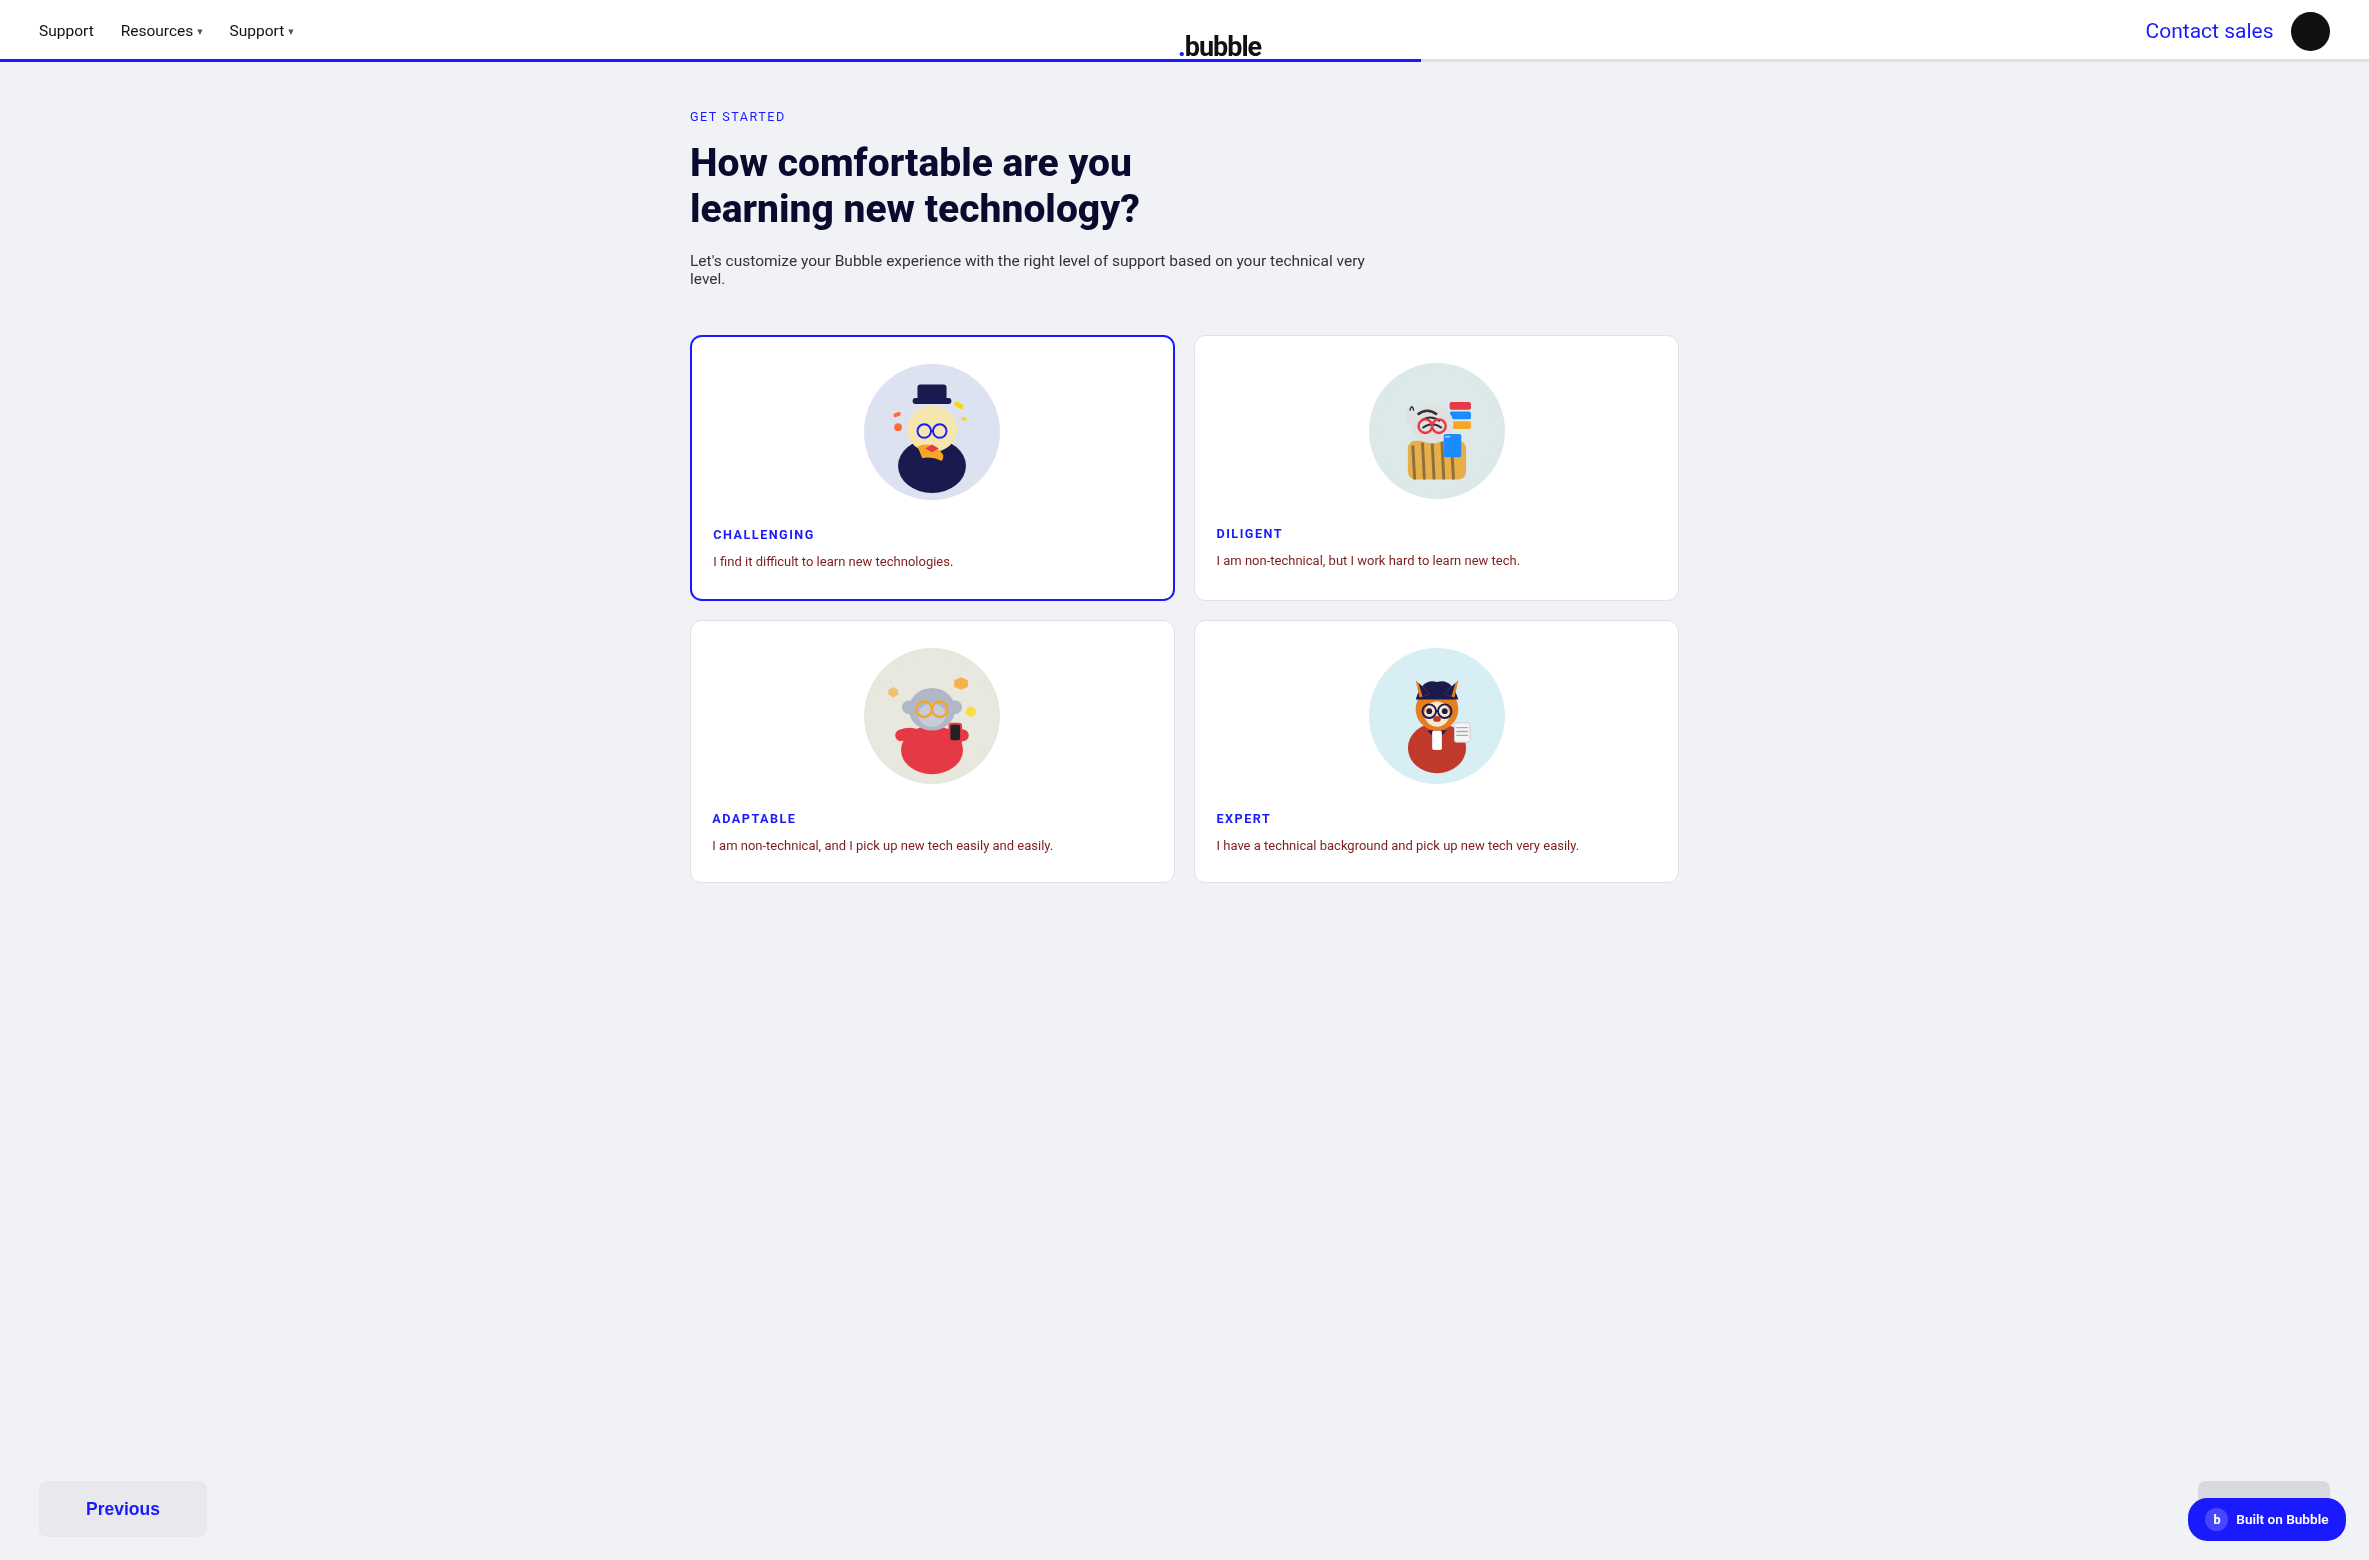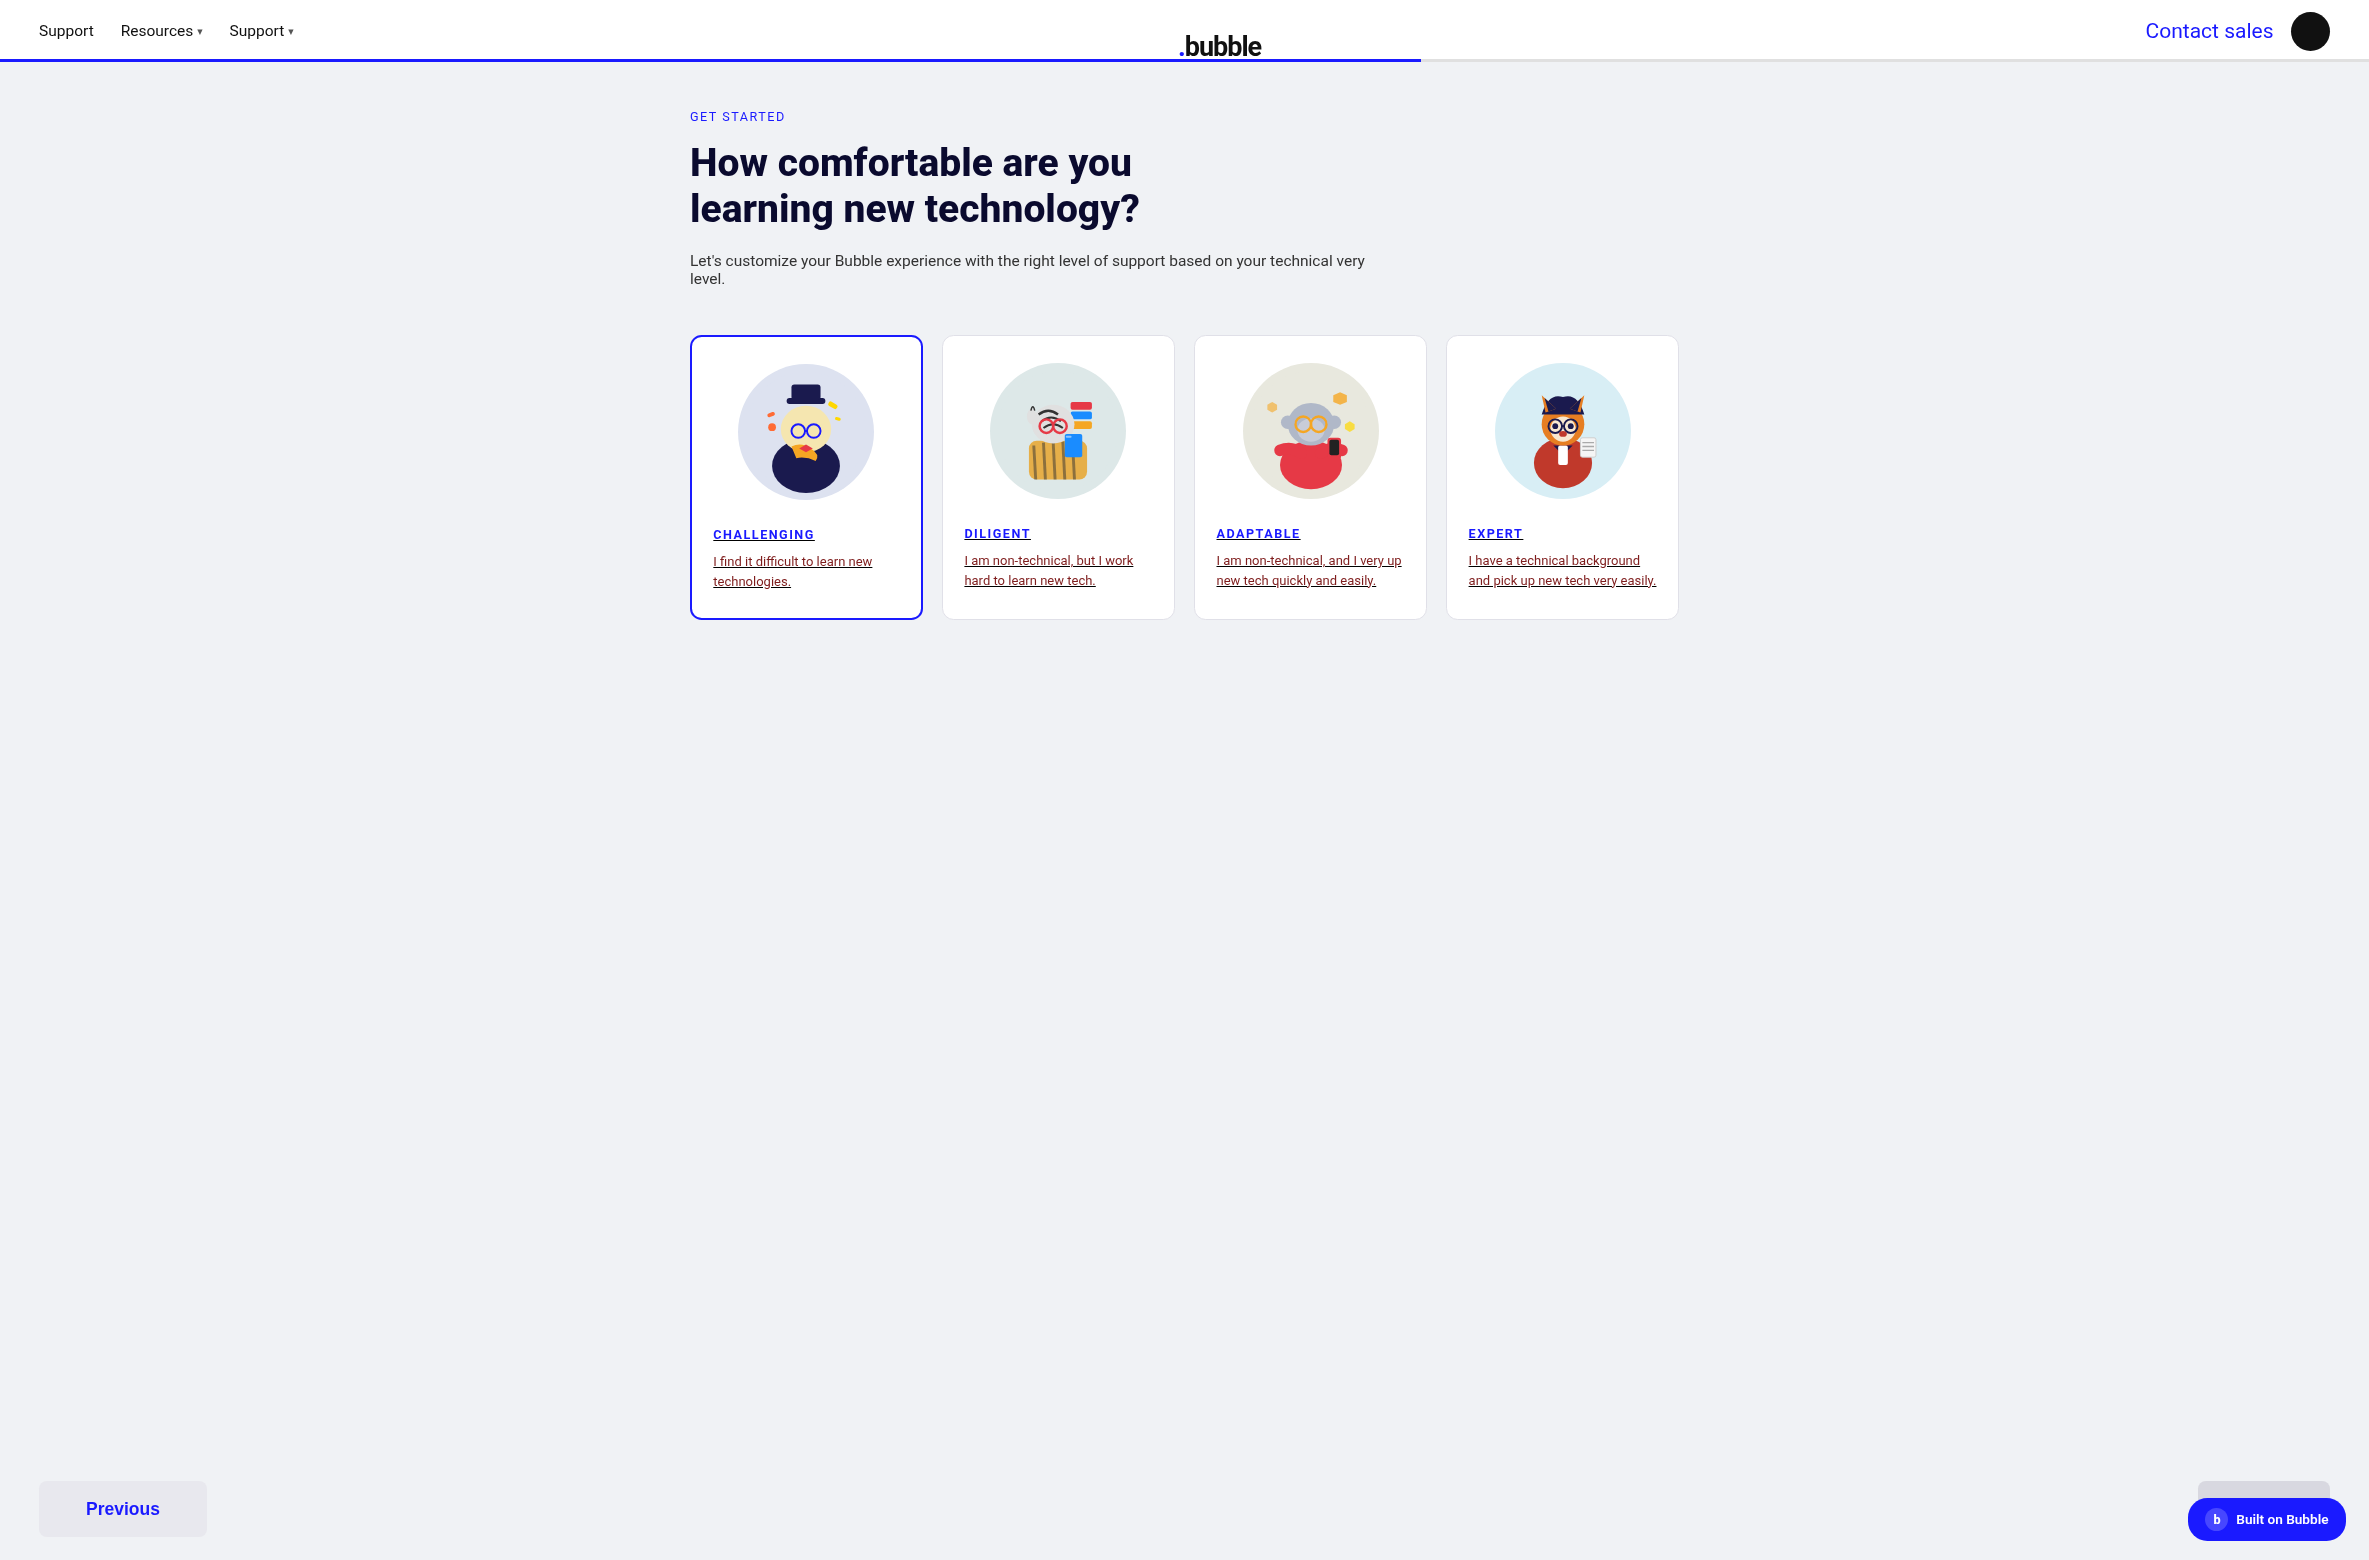--- a/index.html
+++ b/index.html
@@ -107,24 +107,23 @@
     .main-subtitle {
       font-size: 15.5px;
       color: #333;
       margin-bottom: 47px;
       max-width: 679px;
     }
 
     
     .cards-grid {
       display: grid;
-      grid-template-columns: repeat(4, 1fr);
+      grid-template-columns: repeat(2, 1fr);
       gap: 19.4px;
       margin-bottom: 58px;
-      text-decoration: underline;
     }
     .card {
       background: #fff;
       border-radius: 11.6px;
       border: 1.9px solid #e0e0e8;
       padding: 27px 21.3px 27px 21.3px;
       cursor: pointer;
       transition: border-color 0.2s;
       display: flex;
       flex-direction: column;
@@ -369,21 +368,21 @@
           <line x1="65" y1="58" x2="65" y2="58" stroke="#f5a623" stroke-width="2"></line>
 
           <rect x="82" y="72" width="14" height="22" rx="3" fill="#e63946"></rect>
           <rect x="84" y="74" width="10" height="16" rx="2" fill="#222"></rect>
 
           <circle cx="41" cy="56" r="7" fill="#b0b8c8"></circle>
           <circle cx="89" cy="56" r="7" fill="#b0b8c8"></circle>
         </svg>
       </div>
       <div class="card-tag">ADAPTABLE</div>
-      <div class="card-desc">I am non-technical, and I very up new tech quickly and easily.</div>
+      <div class="card-desc">I am non-technical, and I pick up new tech easily and easily.</div>
     </div>
 
     <div class="card">
       <div class="card-illustration illus-expert">
         <svg viewBox="0 0 130 130" xmlns="http://www.w3.org/2000/svg">
           <circle cx="65" cy="65" r="62" fill="#d8eef5"></circle>
 
           <ellipse cx="65" cy="98" rx="30" ry="26" fill="#c0392b"></ellipse>
 
           <path d="M55 80 L65 90 L75 80" fill="#1a1a4e"></path>

